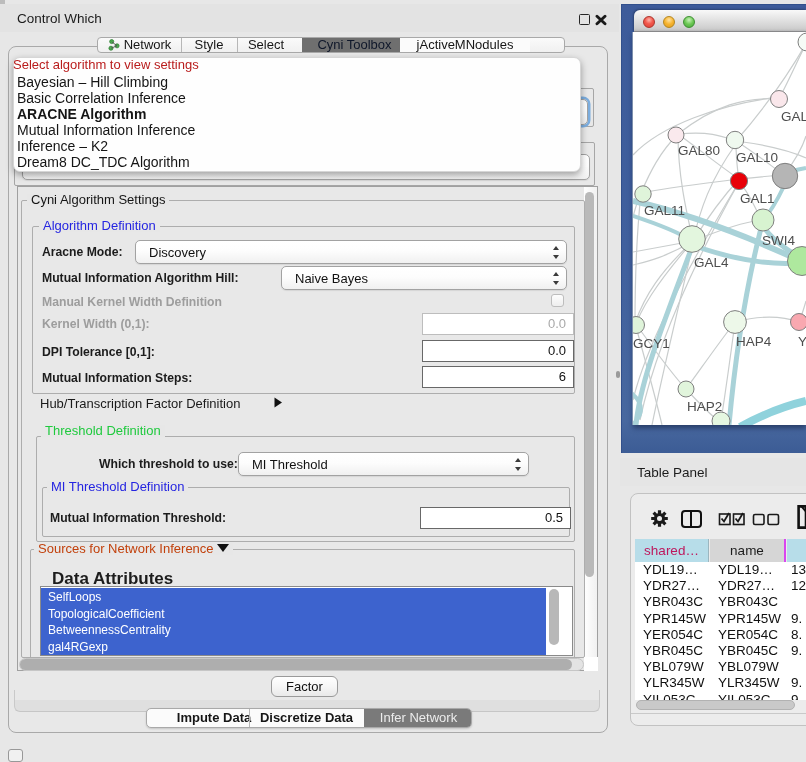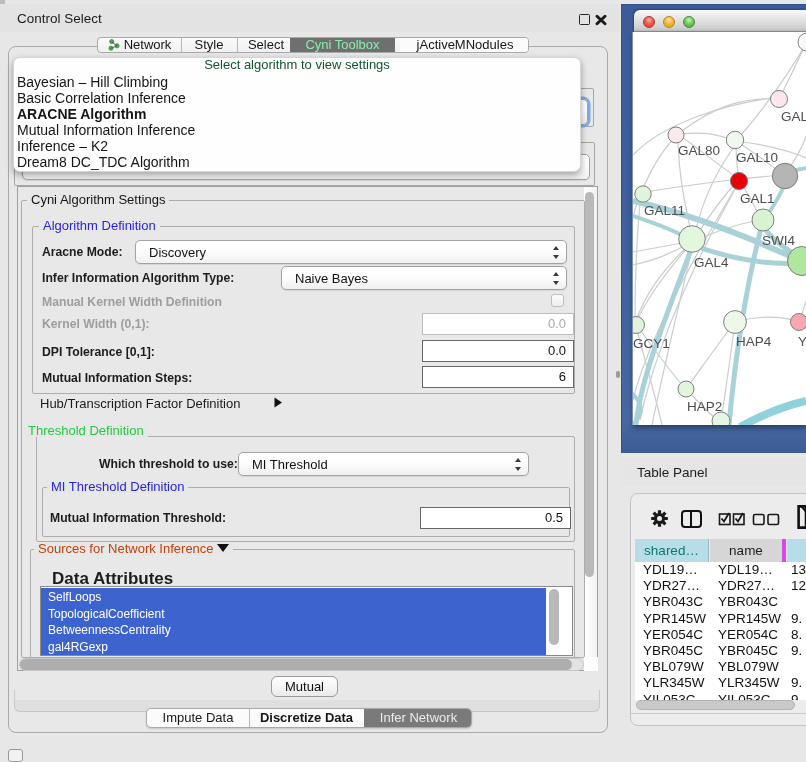--- a/index.html
+++ b/index.html
@@ -17,42 +17,42 @@
 .gtit{position:absolute;font-size:12.5px;background:#E7E7E7;padding:0 4px;white-space:nowrap;line-height:12px}
 .seg{position:absolute;top:0;bottom:0;display:flex;align-items:center;justify-content:center;font-size:13px;color:#161616;white-space:nowrap}
 .popitem{position:absolute;left:17px;font-size:14px;color:#151515;white-space:nowrap}
 </style>
 </head>
 <body>
 
 <div class="a" style="left:0;top:0;width:5px;height:7px;background:#bcbcbc"></div>
 
 <div class="a" style="left:0;top:4px;width:619px;height:28px;background:#E3E3E3"></div>
-<div class="a" style="left:17px;top:11px;font-size:13.5px;color:#1b1b1b">Control Select</div>
+<div class="a" style="left:17px;top:11px;font-size:13.5px;color:#1b1b1b">Control Which</div>
 <div class="a" style="left:579px;top:14px;width:10.5px;height:10.5px;border:1.8px solid #262626;border-radius:1.5px"></div>
 <svg class="a" style="left:595px;top:13.5px" width="12" height="12" viewBox="0 0 12 12">
     <path d="M2 2.2 L10 9.8 M10 2.2 L2 9.8" stroke="#1a1a1a" stroke-width="2.9" stroke-linecap="round"></path>
   </svg>
 
 <div class="a" style="left:8px;top:46px;width:600px;height:687px;border:1px solid #a9a9a9;border-radius:8px;background:#E8E8E8"></div>
 
-<div class="a" style="left:97px;top:36.5px;width:432px;height:16.5px;border:1px solid #a9a9a9;border-radius:4px;background:linear-gradient(#fafafa,#f0f0f0);overflow:hidden">
+<div class="a" style="left:97px;top:36.5px;width:468px;height:16.5px;border:1px solid #a9a9a9;border-radius:4px;background:linear-gradient(#fafafa,#f0f0f0);overflow:hidden">
   <div class="seg" style="left:0;width:83px">
     <svg width="12" height="12" viewBox="0 0 13 13" style="margin-right:4px">
         <circle cx="4" cy="2.8" r="2.2" fill="#4caf50" stroke="#2c7a2f" stroke-width="0.8"></circle>
         <circle cx="3.2" cy="10" r="2.2" fill="#4caf50" stroke="#2c7a2f" stroke-width="0.8"></circle>
         <circle cx="9.8" cy="7.4" r="2.2" fill="#4caf50" stroke="#2c7a2f" stroke-width="0.8"></circle>
         <path d="M4 3 L9.8 7.4 M3.2 10 L9.8 7.4" stroke="#555" stroke-width="1"></path>
       </svg>
     Network</div>
   <div class="a" style="left:83px;top:0;width:1px;height:16.5px;background:#b7b7b7"></div>
   <div class="seg" style="left:83px;width:56px">Style</div>
   <div class="a" style="left:139px;top:0;width:1px;height:16.5px;background:#b7b7b7"></div>
   <div class="seg" style="left:139px;width:58px">Select</div>
-  <div class="seg" style="left:192px;width:105px;background:#6f6f6f;color:#86efac">Cyni Toolbox</div>
+  <div class="seg" style="left:204px;width:105px;background:#6f6f6f;color:#0f172a">Cyni Toolbox</div>
   <div class="seg" style="left:302px;width:130px;background:#fbfbfb">jActiveMNodules</div>
 </div>
 
 <div class="a" style="left:14px;top:88px;width:580px;height:39px;border:1px solid #a6a6a6;border-radius:2px"></div>
 <div class="combo" style="left:22px;top:99px;width:564px;height:24px;box-shadow:0 0 0 2.5px #7cadde"></div>
 <div class="a" style="left:14px;top:142px;width:581px;height:44px;border:1px solid #a6a6a6;border-radius:2px"></div>
 <div class="combo" style="left:22px;top:154px;width:566px;height:24px"></div>
 
 <div class="a" style="left:17px;top:186px;width:581px;height:485px;border:1px solid #a0a0a0;background:#E8E8E8"></div>
 
@@ -63,42 +63,42 @@
 <div class="gtit" style="left:27px;top:194px;color:#151515;font-size:13px">Cyni Algorithm Settings</div>
 
 <div class="gbox" style="left:32px;top:226px;width:541px;height:166px"></div>
 <div class="gtit" style="left:39px;top:220px;color:#2525e1;font-size:13px">Algorithm Definition</div>
 <div class="lbl" style="left:42px;top:245px">Aracne Mode:</div>
 <div class="combo" style="left:135px;top:240px;width:430px;height:22px">
     <span class="t">Discovery</span>
     <span class="arr au" style="right:7px;top:4.5px"></span>
     <span class="arr ad" style="right:7px;bottom:4.5px"></span>
   </div>
-<div class="lbl" style="left:42px;top:271px">Infer Information Algorithm Type:</div>
+<div class="lbl" style="left:42px;top:271px">Mutual Information Algorithm Hill:</div>
 <div class="combo" style="left:281px;top:266px;width:284px;height:22px">
     <span class="t">Naive Bayes</span>
     <span class="arr au" style="right:7px;top:4.5px"></span>
     <span class="arr ad" style="right:7px;bottom:4.5px"></span>
   </div>
 <div class="lbl dis" style="left:42px;top:295px">Manual Kernel Width Definition</div>
 <div class="a" style="left:551px;top:294px;width:13px;height:13px;border:1px solid #bdbdbd;border-radius:3px;background:linear-gradient(#fdfdfd,#eee)"></div>
 <div class="lbl dis" style="left:42px;top:317px">Kernel Width (0,1):</div>
 <div class="field" style="left:422px;top:313px;width:143px;height:20px;border-color:#bdbdbd;color:#a9a9a9">0.0</div>
 <div class="lbl" style="left:42px;top:345px">DPI Tolerance [0,1]:</div>
 <div class="field" style="left:422px;top:340px;width:143px;height:20px">0.0</div>
 <div class="lbl" style="left:42px;top:371px">Mutual Information Steps:</div>
 <div class="field" style="left:422px;top:366px;width:143px;height:20px">6</div>
 
 <div class="a" style="left:40px;top:396px;font-size:13px;color:#1a1a1a">Hub/Transcription Factor Definition</div>
 <svg class="a" style="left:272px;top:396px" width="12" height="13" viewBox="0 0 12 13">
     <path d="M2.5 1.5 L10 6.5 L2.5 11.5 Z" fill="#111"></path>
   </svg>
 
 <div class="gbox" style="left:36px;top:436px;width:537px;height:104px"></div>
-<div class="gtit" style="left:24px;top:425px;color:#1fca3e;font-size:13px">Threshold Definition</div>
+<div class="gtit" style="left:41px;top:425px;color:#1fca3e;font-size:13px">Threshold Definition</div>
 <div class="lbl" style="left:99px;top:457px">Which threshold to use:</div>
 <div class="combo" style="left:238px;top:452px;width:289px;height:22px">
     <span class="t">MI Threshold</span>
     <span class="arr au" style="right:7px;top:4.5px"></span>
     <span class="arr ad" style="right:7px;bottom:4.5px"></span>
   </div>
 
 <div class="gbox" style="left:42px;top:487px;width:526px;height:48px"></div>
 <div class="gtit" style="left:47px;top:481px;color:#2525e1;font-size:13px">MI Threshold Definition</div>
 <div class="lbl" style="left:50px;top:511px">Mutual Information Threshold:</div>
@@ -115,24 +115,24 @@
 gal4RGexp</div>
 <div class="a" style="left:549px;top:589px;width:10px;height:56px;background:#b8b8b8;border-radius:5px"></div>
 
 <div class="a" style="left:584px;top:657px;width:14px;height:14px;background:#fff"></div>
 <div class="a" style="left:19px;top:658px;width:565px;height:13px;background:#e3e3e3;border:1px solid #c6c6c6;border-radius:7px"></div>
 <div class="a" style="left:20px;top:659px;width:552px;height:11px;background:#aeaeae;border-radius:6px"></div>
 
 <div class="a" style="left:15px;top:700px;width:584px;height:11px;background:#DFDFDF"></div>
 <div class="a" style="left:14px;top:690px;width:586px;height:22px;border-left:1px solid #c9c9c9;border-right:1px solid #c9c9c9;border-bottom:1px solid #c6c6c6;border-radius:0 0 6px 6px"></div>
 
-<div class="a" style="left:271px;top:676px;width:67px;height:21px;border:1px solid #9a9a9a;border-radius:6px;background:linear-gradient(#ffffff,#f6f6f6 50%,#e9e9e9);display:flex;align-items:center;justify-content:center;font-size:13px;color:#111">Mutual</div>
+<div class="a" style="left:271px;top:676px;width:67px;height:21px;border:1px solid #9a9a9a;border-radius:6px;background:linear-gradient(#ffffff,#f6f6f6 50%,#e9e9e9);display:flex;align-items:center;justify-content:center;font-size:13px;color:#111">Factor</div>
 
 <div class="a" style="left:146px;top:708px;width:326px;height:19.5px;border:1px solid #a9a9a9;border-radius:5px;background:#fbfbfb;overflow:hidden;box-shadow:0 1px 2px rgba(0,0,0,0.15)">
-  <div class="seg" style="left:0;width:102px;font-weight:400">Impute Data</div>
+  <div class="seg" style="left:16px;width:102px;font-weight:700">Impute Data</div>
   <div class="a" style="left:102px;top:0;width:1px;height:19.5px;background:#b7b7b7"></div>
   <div class="seg" style="left:102px;width:115px;font-weight:700">Discretize Data</div>
   <div class="seg" style="left:217px;width:109px;background:#7a7a7a;color:#ececec;font-weight:400">Infer Network</div>
 </div>
 
 <div class="a" style="left:8px;top:749px;width:15px;height:13px;border:1px solid #989898;border-radius:3px;background:#f1f1f1"></div>
 
 <div class="a" style="left:616px;top:371px;width:4px;height:7px;background:#9a9a9a;border-radius:2px"></div>
 
 <div class="a" style="left:621px;top:4px;width:185px;height:449px;background:linear-gradient(180deg,#3d5b9a 0%,#40609e 55%,#48689f 93%,#3c5c95 100%);border-left:1px solid #32508c;border-top:1px solid #32508c"></div>
@@ -249,22 +249,22 @@
 <path d="M17.5 9.5 L20 12.5 L25 4" stroke-width="1.8"></path>
 <rect x="35.5" y="5.5" width="10.5" height="10" rx="1.5"></rect>
 <rect x="50" y="5.5" width="10.5" height="10" rx="1.5"></rect>
 </g>
 </svg>
 <svg class="a" style="left:796px;top:505px" width="10" height="24" viewBox="0 0 10 24">
 <path d="M2.6 1.4 H10 V22.6 H2.6 Z" fill="none" stroke="#111" stroke-width="2.6"></path>
 <path d="M5.5 1.4 L10 6.5" stroke="#111" stroke-width="2"></path>
 </svg>
 
-<div class="a" style="left:635px;top:539px;width:74px;height:23px;background:#b7dde9;border-right:1px solid #9cb6bf;display:flex;align-items:center;justify-content:center;font-size:13.5px;color:#0f766e">shared…</div>
-<div class="a" style="left:710px;top:539px;width:76px;height:23px;background:#d6d6d6;border-right:4px solid #d946ef;display:flex;align-items:center;justify-content:center;font-size:13.5px;color:#1d1d1d">name</div>
+<div class="a" style="left:635px;top:539px;width:74px;height:23px;background:#b7dde9;border-right:1px solid #9cb6bf;display:flex;align-items:center;justify-content:center;font-size:13.5px;color:#be185d">shared…</div>
+<div class="a" style="left:710px;top:539px;width:76px;height:23px;background:#d6d6d6;border-right:2px solid #d946ef;display:flex;align-items:center;justify-content:center;font-size:13.5px;color:#1d1d1d">name</div>
 <div class="a" style="left:787px;top:539px;width:19px;height:23px;background:#b7dde9;font-size:13.5px;color:#1d1d1d"></div>
 
 <div class="a" style="left:635px;top:562px;width:171px;height:138px;background:#fff;overflow:hidden">
 <div class="a" style="left:8px;top:0;font-size:13.5px;color:#111;line-height:16.2px;white-space:pre">YDL19…
 YDR27…
 YBR043C
 YPR145W
 YER054C
 YBR045C
 YBL079W
@@ -288,19 +288,19 @@
 
 9.
 9.</div>
 </div>
 
 <div class="a" style="left:635px;top:700px;width:171px;height:11px;background:#ececec"></div>
 <div class="a" style="left:636px;top:700px;width:159px;height:10px;background:#c9c9c9;border:1px solid #b2b2b2;border-radius:6px"></div>
 <div class="a" style="left:631px;top:713px;width:175px;height:1px;background:#c9c9c9"></div>
 
 <div class="a" style="left:13px;top:57px;width:568px;height:115px;background:#fefefe;border-radius:7px;border:1px solid #d6d6d6;box-shadow:0 3px 7px rgba(0,0,0,0.35)"></div>
-<div class="a" style="left:13px;top:57px;width:568px;text-align:center;font-size:13px;color:#14532d">Select algorithm to view settings</div>
+<div class="a" style="left:13px;top:57px;width:568px;text-align:left;font-size:13px;color:#b91c1c">Select algorithm to view settings</div>
 <div class="popitem" style="top:73.5px">Bayesian – Hill Climbing</div>
 <div class="popitem" style="top:89.5px">Basic Correlation Inference</div>
 <div class="popitem" style="top:106px;font-weight:700">ARACNE Algorithm</div>
 <div class="popitem" style="top:121.5px">Mutual Information Inference</div>
 <div class="popitem" style="top:137.5px">Inference – K2</div>
 <div class="popitem" style="top:153.5px">Dream8 DC_TDC Algorithm</div>
 
 </body></html>

